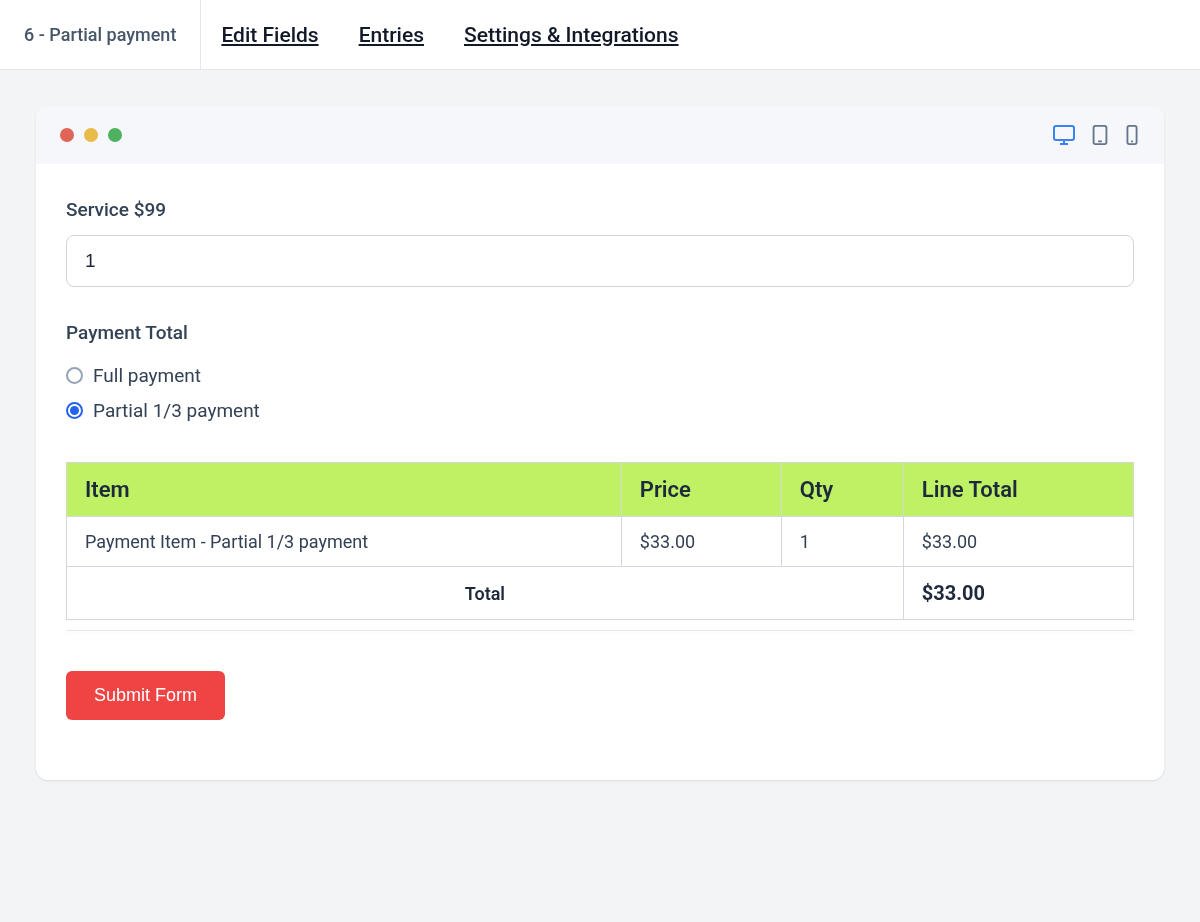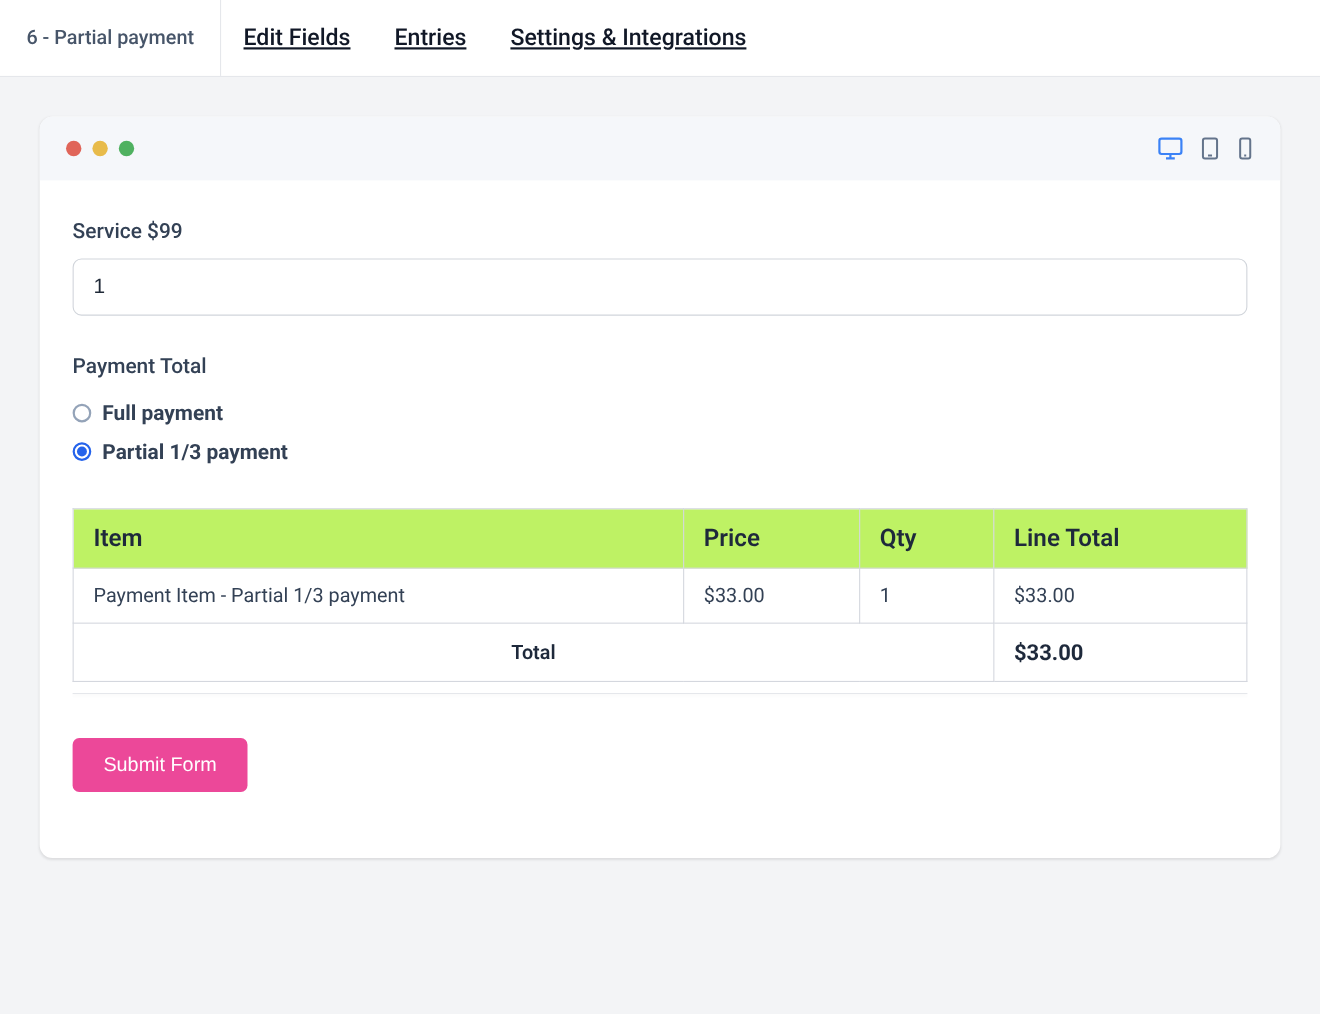--- a/index.html
+++ b/index.html
@@ -77,21 +77,20 @@
       margin-bottom: 34px;
       outline: none;
     }
     .radio-group { margin-bottom: 34px; }
     .radio-row {
       display: flex;
       align-items: center;
       gap: 10px;
       padding: 6px 0;
       cursor: pointer;
-      font-weight: bold;
     }
     .radio {
       width: 17px; height: 17px;
       border-radius: 50%;
       border: 2px solid #94a3b8;
       display: inline-flex;
       align-items: center;
       justify-content: center;
       background: #fff;
       flex-shrink: 0;
@@ -135,21 +134,21 @@
       font-weight: 700;
       font-size: 20px;
       color: #1e293b;
     }
     .hr-shadow {
       height: 1px; background: #e5e7eb;
       box-shadow: 0 2px 3px rgba(0,0,0,0.05);
       margin: -36px 0 40px 0;
     }
     .submit-btn {
-      background: #ec4899;
+      background: #ef4444;
       color: #ffffff;
       border: none;
       border-radius: 6px;
       padding: 14px 28px;
       font-size: 18px;
       font-weight: 500;
       cursor: pointer;
     }
   </style>
 </head>

